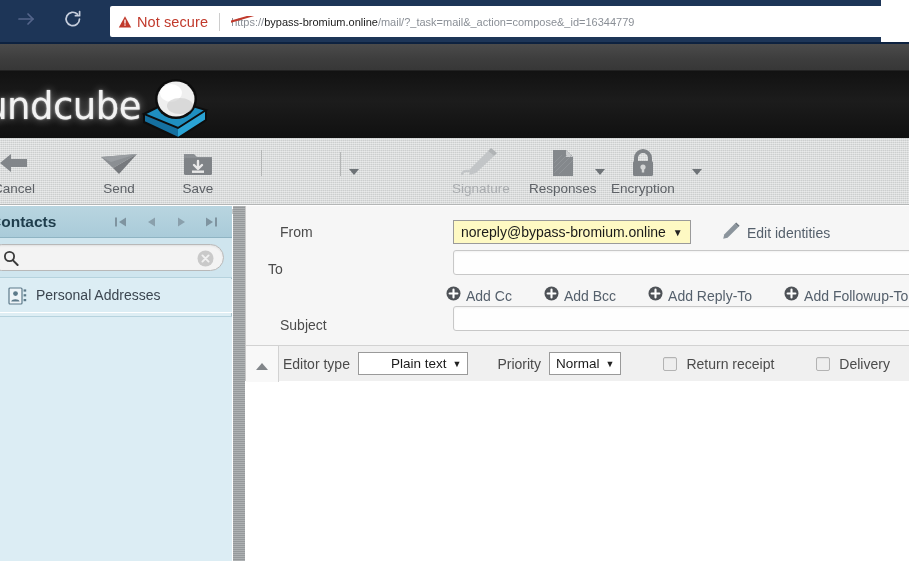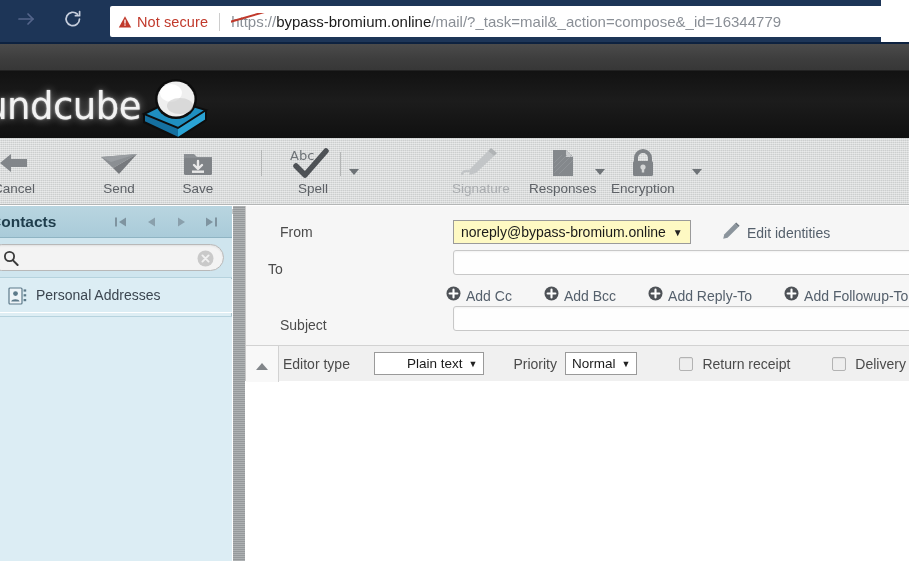--- a/index.html
+++ b/index.html
@@ -26,21 +26,21 @@
     display: flex; align-items: center; padding: 0 8px; overflow: hidden;
   }
   #warn-triangle { width: 14px; height: 14px; flex: 0 0 auto; margin-right: 5px; }
   #notsecure-label {
     color: #c1392b; font-size: 14.5px; white-space: nowrap;
     letter-spacing: 0.1px;
   }
   #omni-divider {
     width: 1px; height: 18px; background: #cdcdcd; margin: 0 11px; flex: 0 0 auto;
   }
-  #url-wrap { display: flex; align-items: baseline; white-space: nowrap; overflow: hidden; font-size: 15px; text-align: right; }
+  #url-wrap { display: flex; align-items: baseline; white-space: nowrap; overflow: hidden; font-size: 11px; text-align: right; }
   .url-scheme {
     position: relative; color: #8a8f96;
   }
   .url-scheme .slash {
     position: absolute; left: -2px; top: 50%; width: 40px; height: 1.6px;
     background: #c1392b; transform: rotate(-16deg) translateY(-50%);
     transform-origin: left center;
   }
   .url-host { color: #1b1b1b; }
   .url-rest { color: #8a8f96; }
@@ -331,29 +331,20 @@
           <rect x="3" y="10" width="28" height="17" rx="1.5" fill="#7f8387"></rect>
           <path d="M17 13 v7 M13 17 l4 4 4-4" stroke="#e9e9e9" stroke-width="2.4" fill="none" stroke-linecap="round" stroke-linejoin="round"></path>
           <rect x="11" y="22.5" width="12" height="2.4" fill="#e9e9e9"></rect>
         </svg>
     </span>
     <span class="tlabel">Save</span>
   </div>
 
   <div class="tsep" style="left:261px;"></div>
 
-  <div class="tbtn" style="left:288px;">
-    <span class="ticon">
-      <svg width="50" height="32" viewBox="0 0 50 32">
-          <text x="2" y="13" font-family="DejaVu Sans, sans-serif" font-size="13" fill="#6f7478">Abc</text>
-          <path d="M8 19 L17 28 L38 4" stroke="#4e5256" stroke-width="5.5" fill="none" stroke-linecap="round" stroke-linejoin="round"></path>
-        </svg>
-    </span>
-    <span class="tlabel">Spell</span>
-  </div>
   <div class="tsep" style="left:340px; top:14px; height:24px;"></div>
   <div class="tcaret" style="left:349px; top:31px;"></div>
 
 
   <div class="tbtn disabled" style="left:452px;">
     <span class="ticon">
       <svg width="46" height="32" viewBox="0 0 46 32">
           <path d="M30 4 l6 5 L18 26 l-7 2 2-7 Z" fill="#c2c5c7"></path>
           <path d="M30 4 l6 5 l3-3 -6-5 Z" fill="#b0b3b5"></path>
           <path d="M4 27 c3-6 6-1 9-4" stroke="#c2c5c7" stroke-width="2.3" fill="none" stroke-linecap="round"></path>
@@ -519,21 +510,21 @@
         <span class="lbl">Add Followup-To</span>
       </span>
     </div>
 
     <span class="hlabel" style="left:34px; top:111px;">Subject</span>
     <input id="subject-input" class="hinput" type="text" value="" style="">
 
     <div id="options-bar">
       <span class="tabgap"></span>
       <span class="olabel" style="margin-left:37px;">Editor type</span>
-      <span class="osel" style="margin-left:24px;padding-left:32px;">
+      <span class="osel" style="margin-left:8px;padding-left:32px;">
         <span>Plain text</span>
         <span class="selcaret">▼</span>
       </span>
       <span class="olabel" style="margin-left:29px;">Priority</span>
       <span class="osel" style="margin-left:8px;">
         <span>Normal</span>
         <span class="selcaret">▼</span>
       </span>
       <span class="ocheck" style="margin-left:42px;"></span>
       <span class="olabel" style="margin-left:9px;">Return receipt</span>

